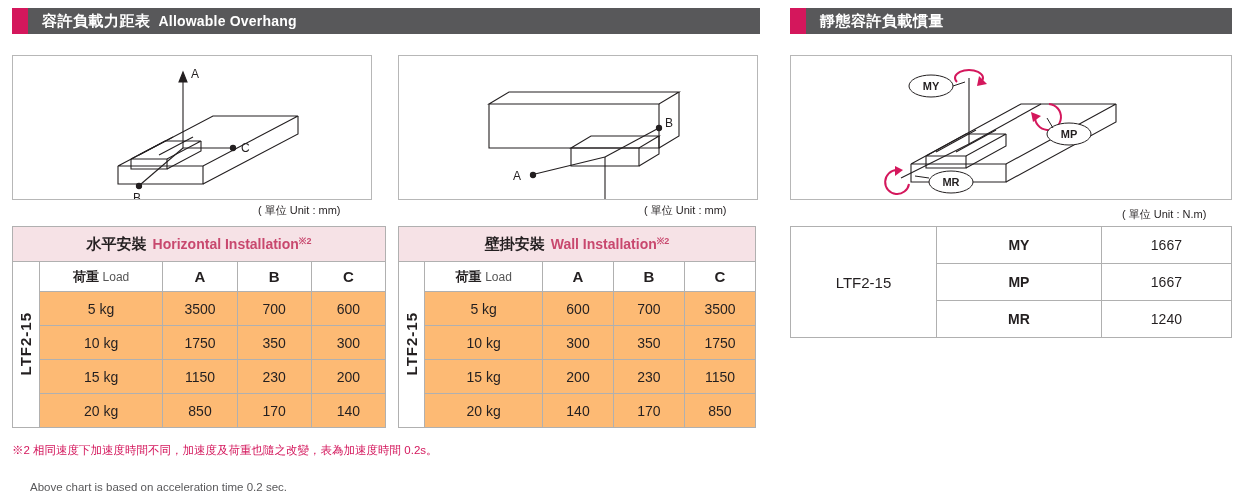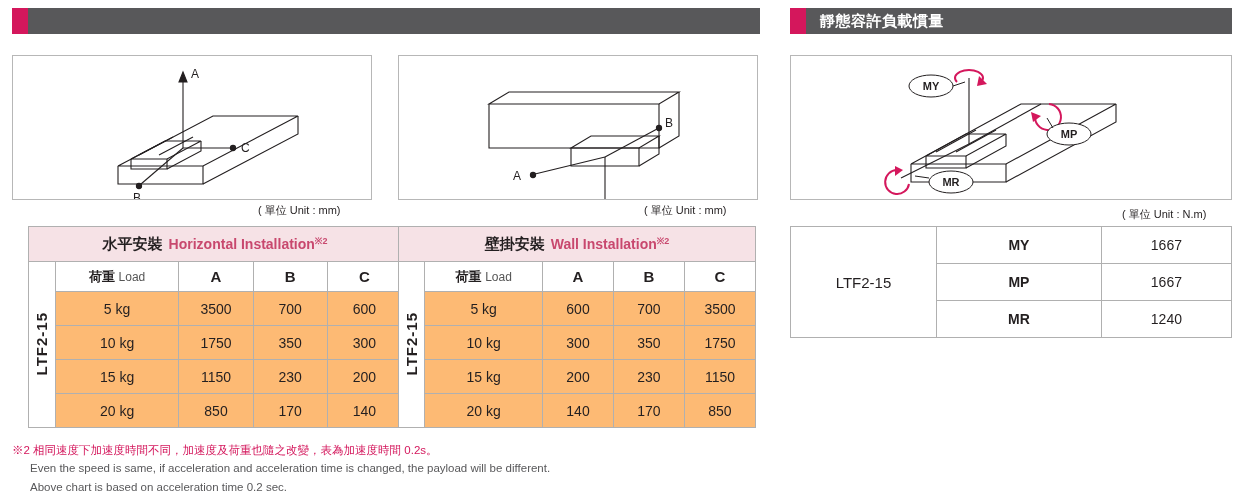--- a/index.html
+++ b/index.html
@@ -104,20 +104,24 @@
   
   svg{display:block;}
 </style>
 </head>
 <body>
 
 <div class="page">
 
   <div class="sec-header" style="left:12px;top:8px;width:748px;">
     <div class="tick"></div>
+    <div class="titles">
+      <span class="zh">容許負載力距表</span>
+      <span class="en">Allowable Overhang</span>
+    </div>
   </div>
 
   <div class="sec-header" style="left:790px;top:8px;width:442px;">
     <div class="tick"></div>
     <div class="titles">
       <span class="zh">靜態容許負載慣量</span>
     </div>
   </div>
 
   <div class="figbox" style="left:12px;top:55px;width:360px;height:145px;">
@@ -221,21 +225,21 @@
         <line x1="262" y1="72" x2="256" y2="62" stroke="#231f20" stroke-width="1"></line>
 
         <ellipse cx="160" cy="126" rx="22" ry="11" fill="#ffffff" stroke="#231f20" stroke-width="1"></ellipse>
         <text x="160" y="130" font-size="11" font-weight="bold" text-anchor="middle" font-family="Liberation Sans, sans-serif" fill="#231f20">MR</text>
         <line x1="138" y1="122" x2="124" y2="120" stroke="#231f20" stroke-width="1"></line>
       </g>
     </svg>
   </div>
   <div class="unit" style="left:1122px;top:207px;text-align:center;">( 單位 Unit : N.m)</div>
 
-  <table class="tbl" style="left:12px;top:226px;width:374px;margin-left:16px;">
+  <table class="tbl" style="left:12px;top:226px;width:374px;">
     <tbody>
         <tr class="cap-row">
       <td colspan="5">
         <span class="cap-zh">水平安裝</span><span class="cap-en">Horizontal Installation</span><span class="sup">※2</span>
       </td>
     </tr>
     <tr class="hdr">
       <td class="model-cell" rowspan="5">
         <span class="vert">LTF2-15</span>
       </td>
@@ -332,16 +336,15 @@
       <td>1667</td>
     </tr>
     <tr>
       <td class="lbl">MR</td>
       <td>1240</td>
     </tr>
   </tbody>
     </table>
 
   <div class="fn fn1" style="left:12px;top:443px;">※2 相同速度下加速度時間不同，加速度及荷重也隨之改變，表為加速度時間 0.2s。</div>
-  <div class="fn fn2" style="left:30px;top:462px;">Even the speed is same, if acceleration and acceleration time is changed, the payload will be different.</div>
   <div class="fn fn2" style="left:30px;top:481px;">Above chart is based on acceleration time 0.2 sec.</div>
 
 </div>
 
 </body></html>

